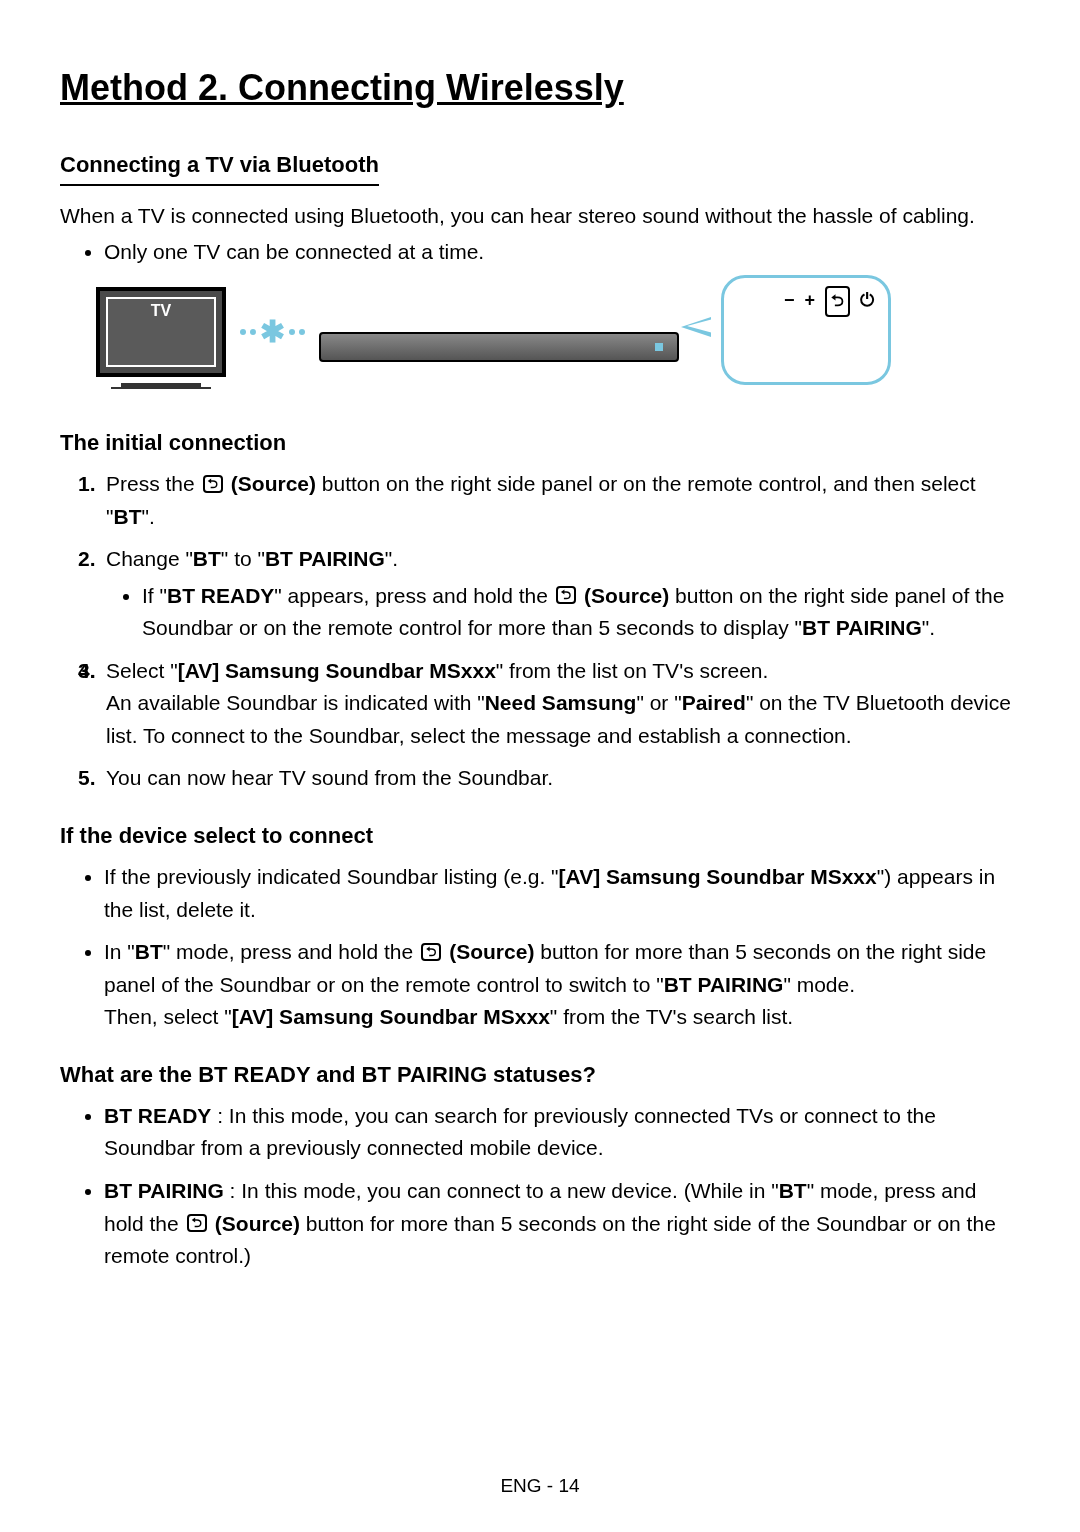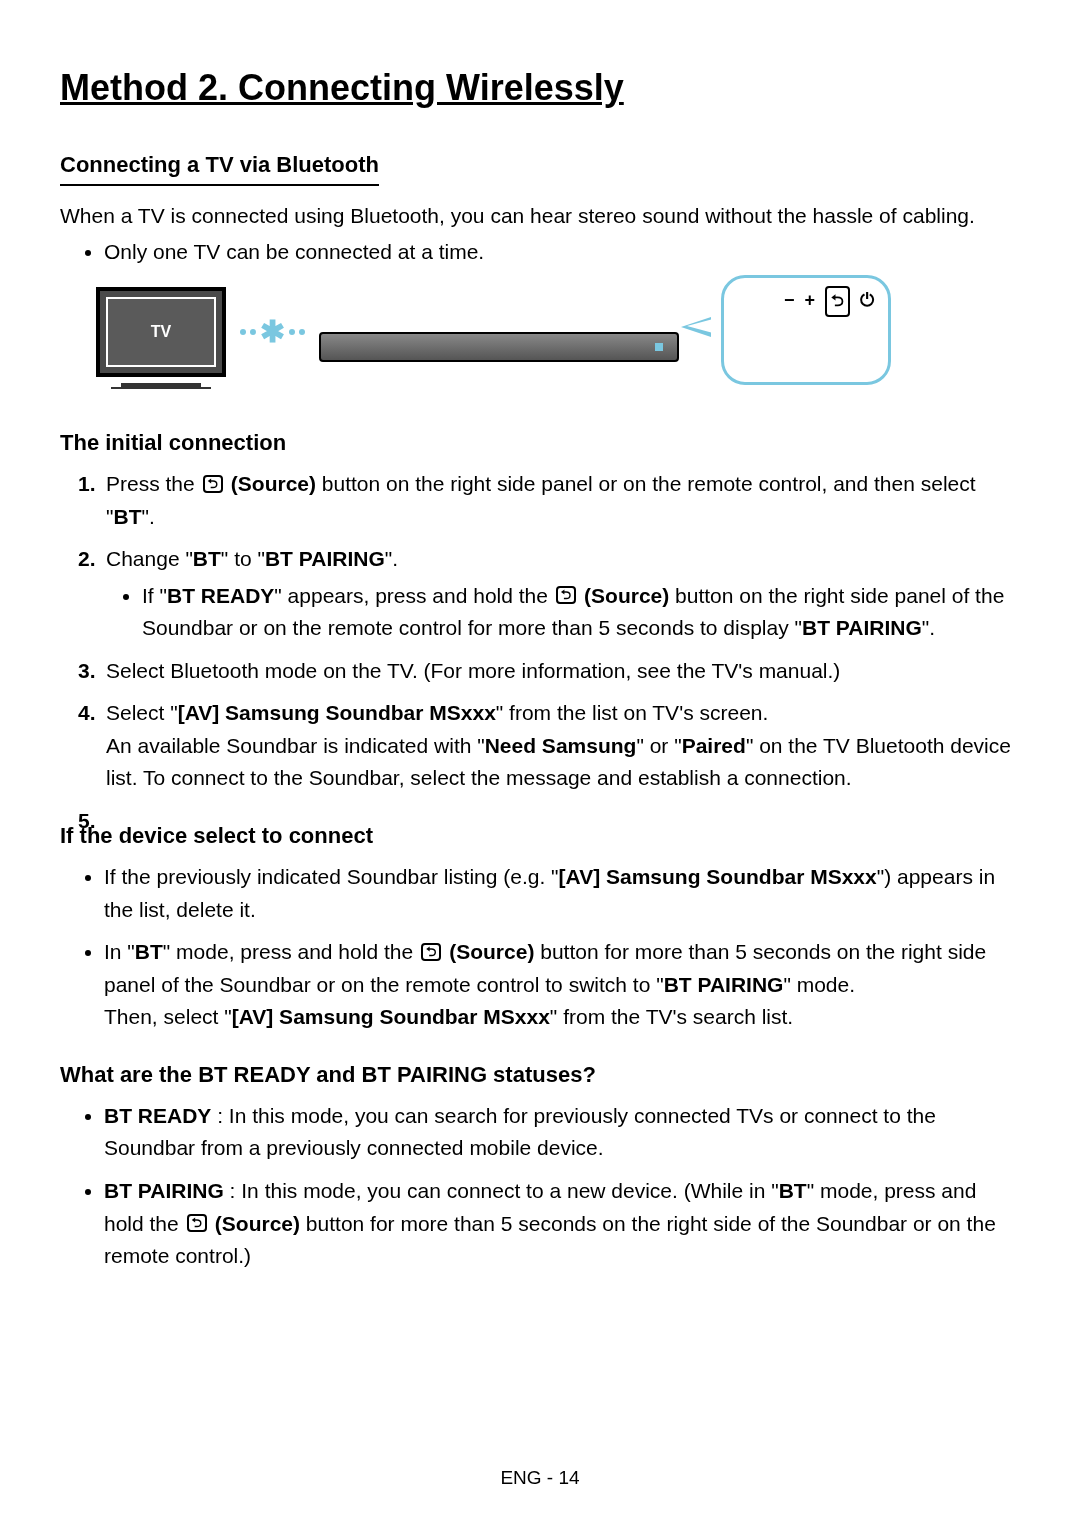--- a/index.html
+++ b/index.html
@@ -38,21 +38,21 @@
     gap: 6px;
   }
   .tv {
     width: 130px; height: 90px;
     border: 4px solid #000;
     position: relative;
     display: flex; align-items: center; justify-content: center;
     color: #fff; background: #4a4a4a;
     font-size: 16px; font-weight: 700;
   }
-  .tv-inner { width: 110px; height: 70px; border: 2px solid #fff; background: #5a5a5a; display:flex; align-items:center; justify-content:center; }
+  .tv-inner { width: 110px; height: 70px; border: 2px solid #fff; background: #5a5a5a; display:flex; align-items:flex-start; justify-content:center; }
   .tv-stand { position: absolute; bottom: -10px; left: 50%; transform: translateX(-50%); width: 80px; height: 4px; background: #333; }
   .tv-stand::after { content:""; position:absolute; bottom:-6px; left:-10px; width:100px; height:4px; border-top:2px solid #333; }
   .bt-sig { display:flex; align-items:center; gap:4px; font-size:22px; color:#7ac7e0; margin: 0 8px;}
   .bt-dot { width:6px; height:6px; border-radius:50%; background:#7ac7e0;}
   .bt-glyph { font-size:30px; font-weight:700; }
   .soundbar {
     width: 360px; height: 30px;
     background: linear-gradient(#888,#555);
     border: 2px solid #000;
     border-radius: 4px;
@@ -97,21 +97,21 @@
   ul.bullets { list-style: disc; padding-left: 44px; }
   ul.bullets > li { margin-bottom: 10px; }
   b { font-weight: 700; margin-top: 8px; }
   .source-ico {
     display:inline-block; border:2px solid #000; border-radius:4px;
     font-size:13px; padding:0px 3px 1px 3px; vertical-align: middle;
     line-height:1; font-weight:700; margin: 0 2px;
     position: relative; top:-2px;
   }
   .footer {
-    position: absolute; bottom: 40px; left: 0; width: 100%;
+    position: absolute; bottom: 32px; left: 0; width: 100%;
     text-align: center; font-size: 19px;
   }
 </style>
 </head>
 <body>
 
 
 
 <h1>Method 2. Connecting Wirelessly</h1>
 
@@ -164,27 +164,27 @@
   </li>
   <li><span class="num">2.</span>
     <span>Change "</span><b>BT</b><span>" to "</span><b>BT PAIRING</b><span>".</span>
     <ul class="sub">
       <li>
         <span>If "</span><b>BT READY</b><span>" appears, press and hold the </span><span class="source-ico">⮌</span><b> (Source)</b><span> button on the right side panel of the Soundbar or on the remote control for more than 5 seconds to display "</span><b>BT PAIRING</b><span>".</span>
       </li>
     </ul>
   </li>
   <li><span class="num">3.</span>
-    <span>Select Bluetooth mode on the TV. (For more information, see the TV's manual.)</span>
   </li>
   <li><span class="num">4.</span>
     <span>Select "</span><b>[AV] Samsung Soundbar MSxxx</b><span>" from the list on TV's screen.</span><br>
     <span>An available Soundbar is indicated with "</span><b>Need Samsung</b><span>" or "</span><b>Paired</b><span>" on the TV Bluetooth device list. To connect to the Soundbar, select the message and establish a connection.</span>
   </li>
   <li><span class="num">5.</span>
+    <span>You can now hear TV sound from the Soundbar.</span>
   </li>
 </ol>
 
 <h3>If the device select to connect</h3>
 <ul class="bullets">
   <li>
     <span>If the previously indicated Soundbar listing (e.g. "</span><b>[AV] Samsung Soundbar MSxxx</b><span>") appears in the list, delete it.</span>
   </li>
   <li>
     <span>In "</span><b>BT</b><span>" mode, press and hold the </span><span class="source-ico">⮌</span><b> (Source)</b><span> button for more than 5 seconds on the right side panel of the Soundbar or on the remote control to switch to "</span><b>BT PAIRING</b><span>" mode.</span><br>

